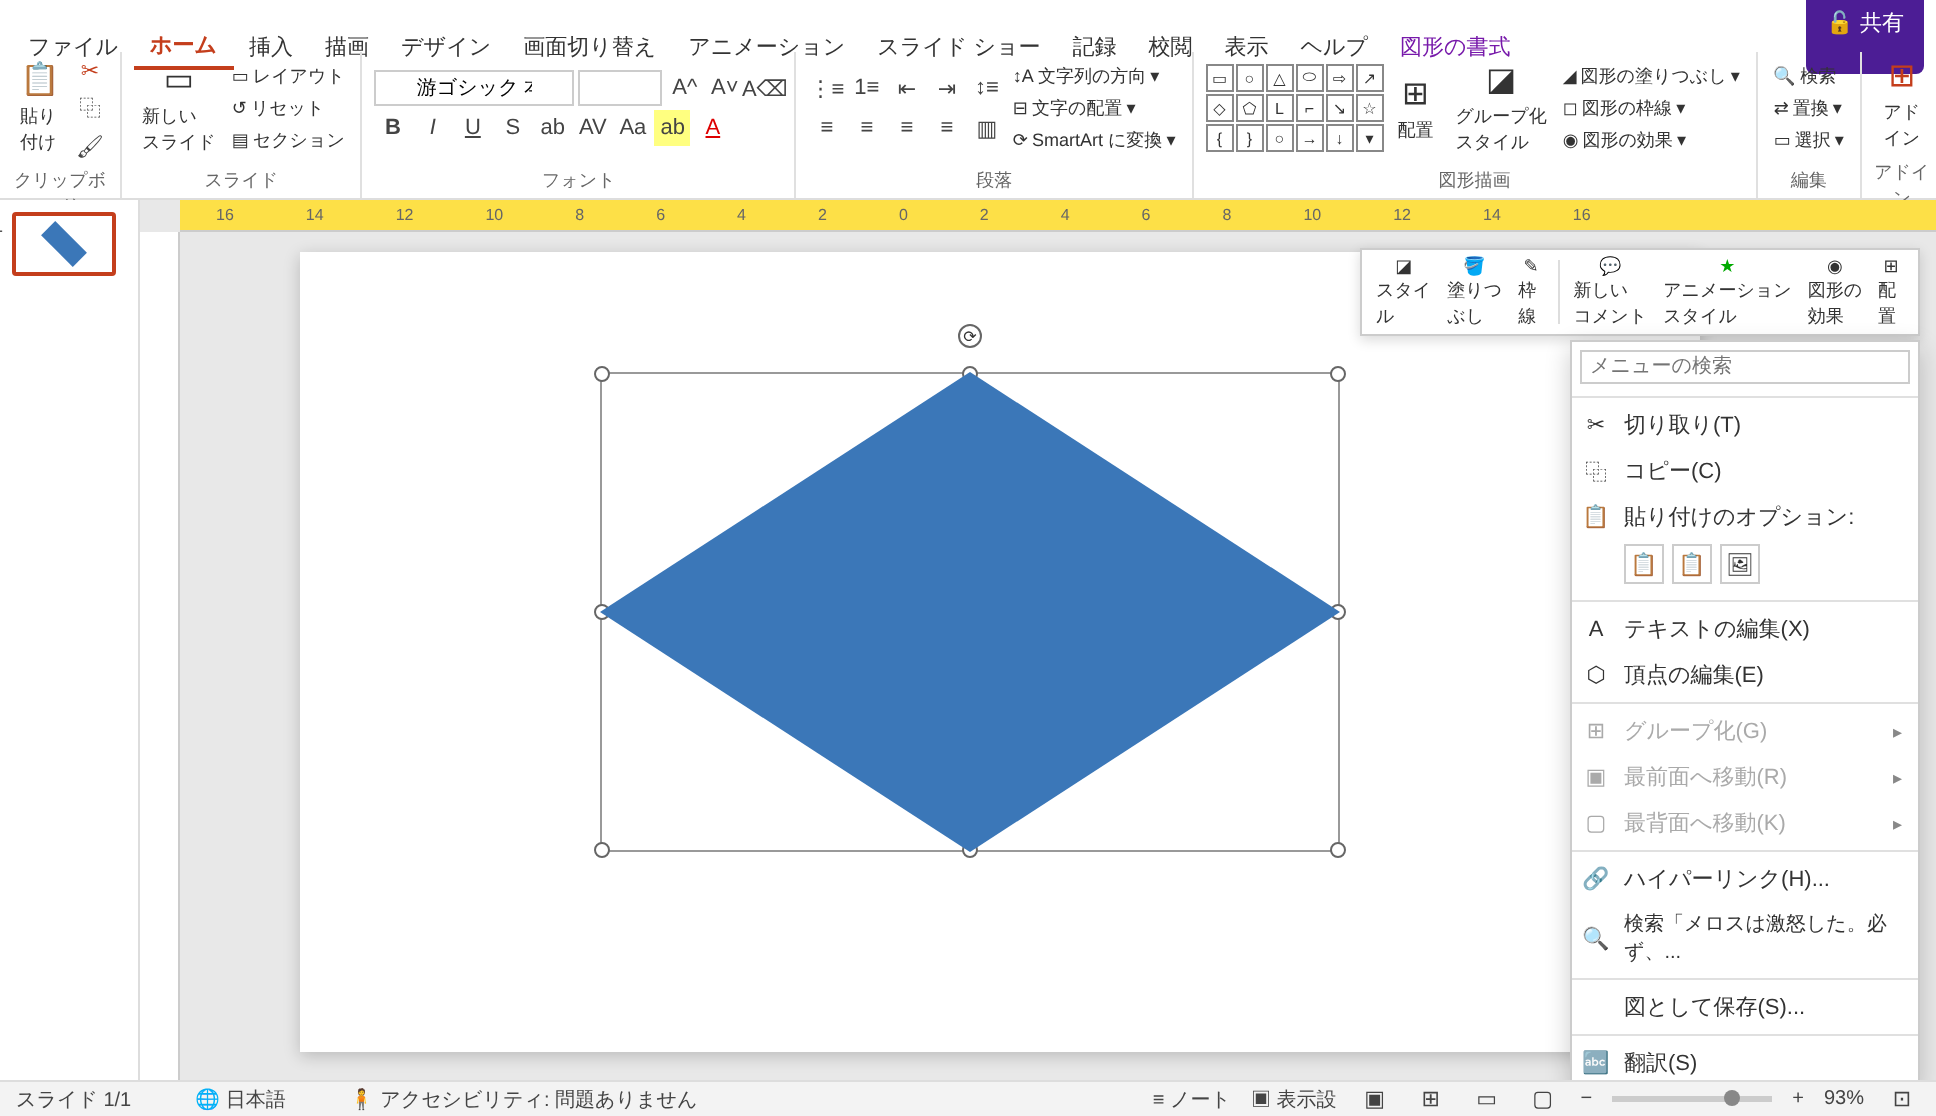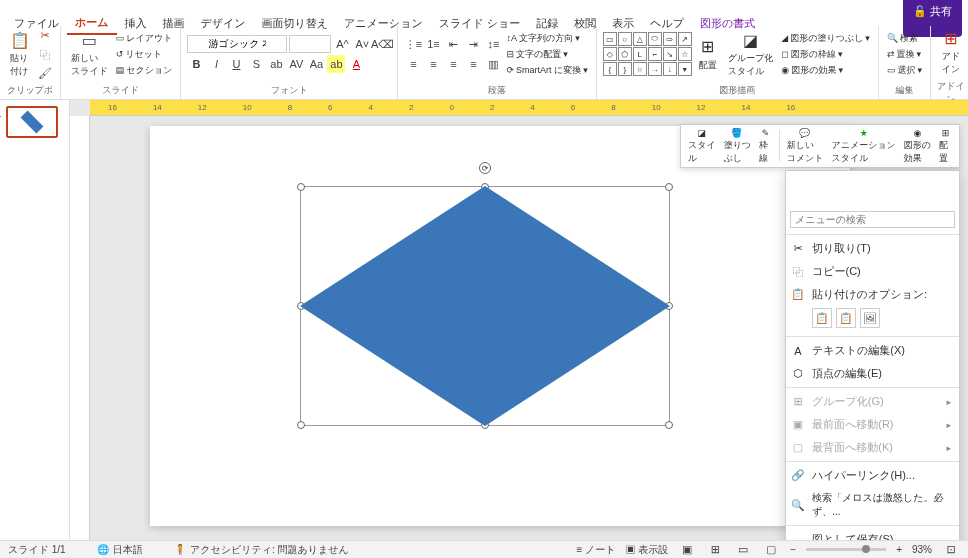--- a/index.html
+++ b/index.html
@@ -52,21 +52,21 @@
 .diamond { position: absolute; inset: 0; display: flex; align-items: center; justify-content: center; }
 .diamond svg { position: absolute; inset: 0; }
 .diamond .txt { position: relative; color: #fff; font-size: 18px; text-align: center; line-height: 1.5; width: 210px; }
 
 .minitb { position: absolute; top: 24px; right: 8px; width: 280px; height: 44px; background: #fff; border: 1px solid #ccc; box-shadow: 0 2px 6px rgba(0,0,0,0.15); display: flex; align-items: center; padding: 2px 4px; gap: 2px; }
 .minitb .mbtn { display: flex; flex-direction: column; align-items: center; font-size: 9px; padding: 2px 3px; gap: 1px; }
 .minitb .sep { width: 1px; height: 32px; background: #ddd; margin: 0 2px; }
 
 .ctxmenu { position: absolute; top: 70px; right: 8px; width: 175px; background: #fff; border: 1px solid #ccc; box-shadow: 0 4px 12px rgba(0,0,0,0.2); font-size: 11px; }
 .ctxmenu .search { padding: 4px; }
-.ctxmenu .search input { width: 100%; border: 1px solid #ccc; padding: 2px 4px; font-size: 10px; margin-top: 36px; }
+.ctxmenu .search input { width: 100%; border: 1px solid #ccc; padding: 2px 4px; font-size: 10px; }
 .ctxmenu .mi { padding: 4px 8px 4px 26px; position: relative; display: flex; align-items: center; }
 .ctxmenu .mi .ic { position: absolute; left: 5px; width: 14px; text-align: center; font-size: 11px; }
 .ctxmenu .mi .arr { margin-left: auto; color: #888; font-size: 9px; }
 .ctxmenu .mi.disabled { color: #aaa; }
 .ctxmenu .sep { height: 1px; background: #e0e0e0; margin: 2px 0; }
 .ctxmenu .paste-opts { padding: 2px 8px 6px 26px; display: flex; gap: 4px; }
 .ctxmenu .paste-opts .po { width: 20px; height: 20px; border: 1px solid #ccc; display: flex; align-items: center; justify-content: center; font-size: 11px; }
 
 .statusbar { position: absolute; bottom: 0; left: 0; right: 0; height: 18px; background: #f3f3f3; border-top: 1px solid #ddd; display: flex; align-items: center; font-size: 10px; padding: 0 8px; gap: 32px; color: #444; }
 .statusbar .right { margin-left: auto; display: flex; align-items: center; gap: 10px; }

